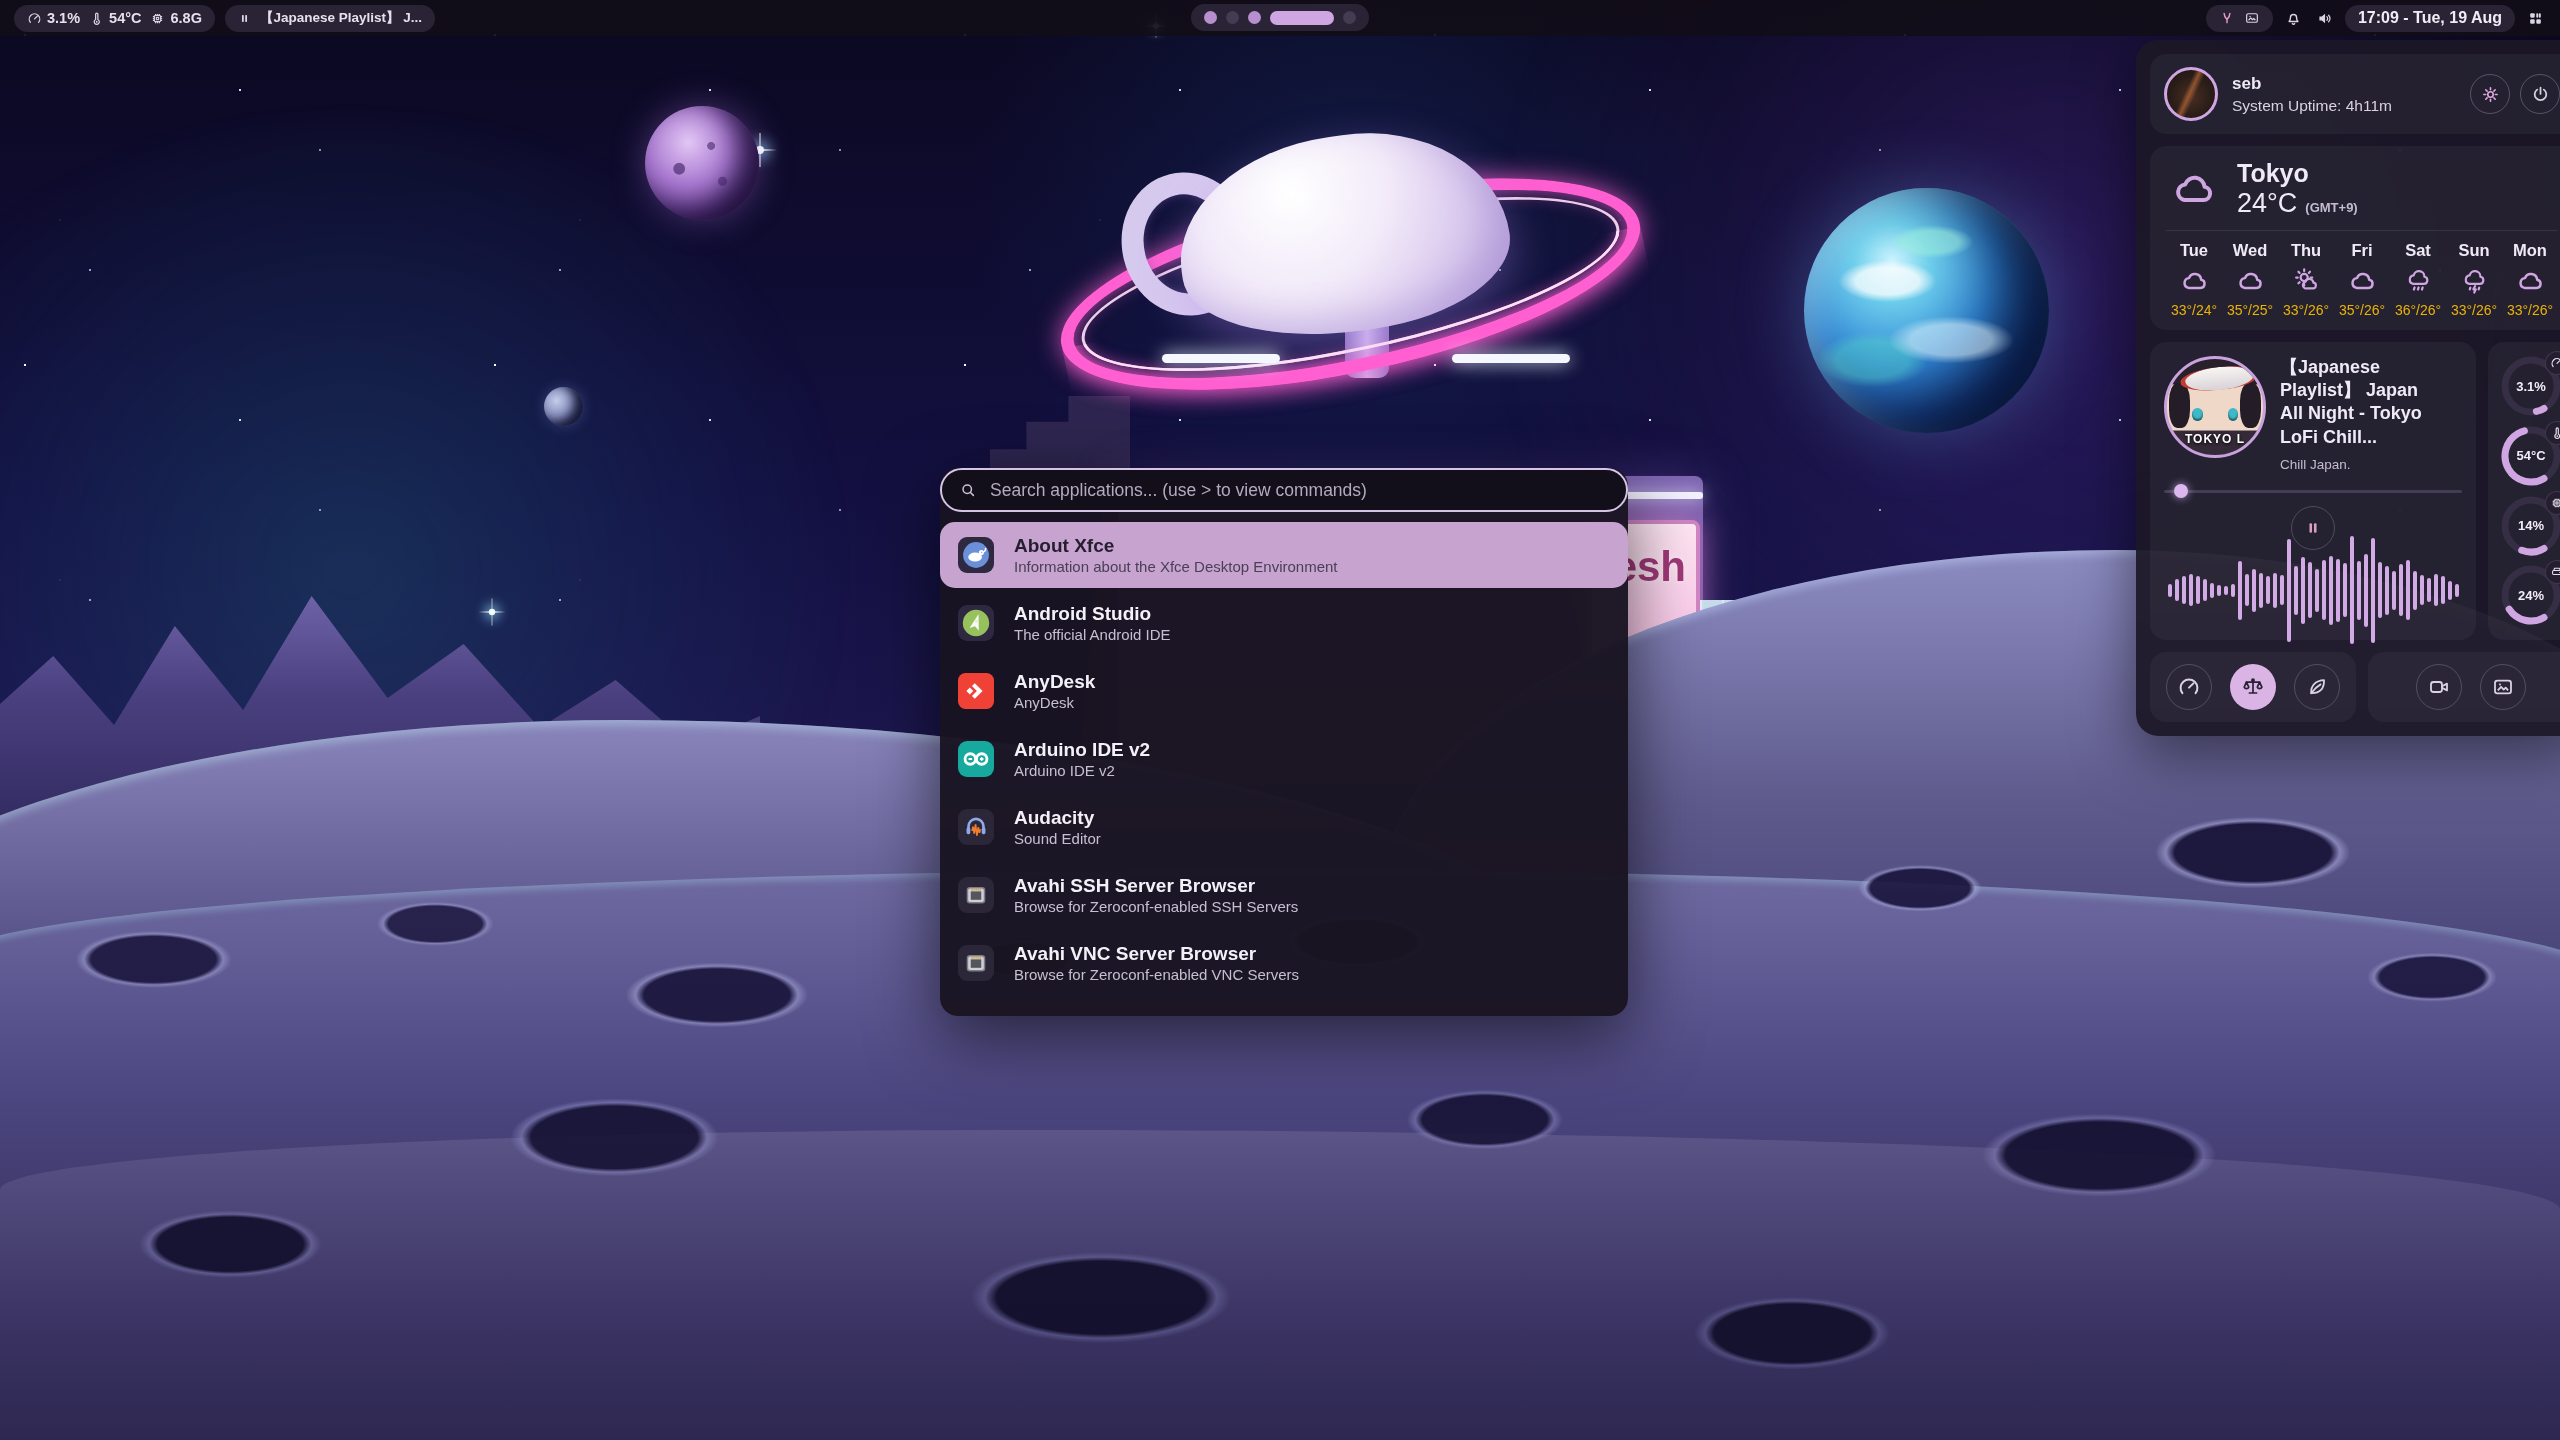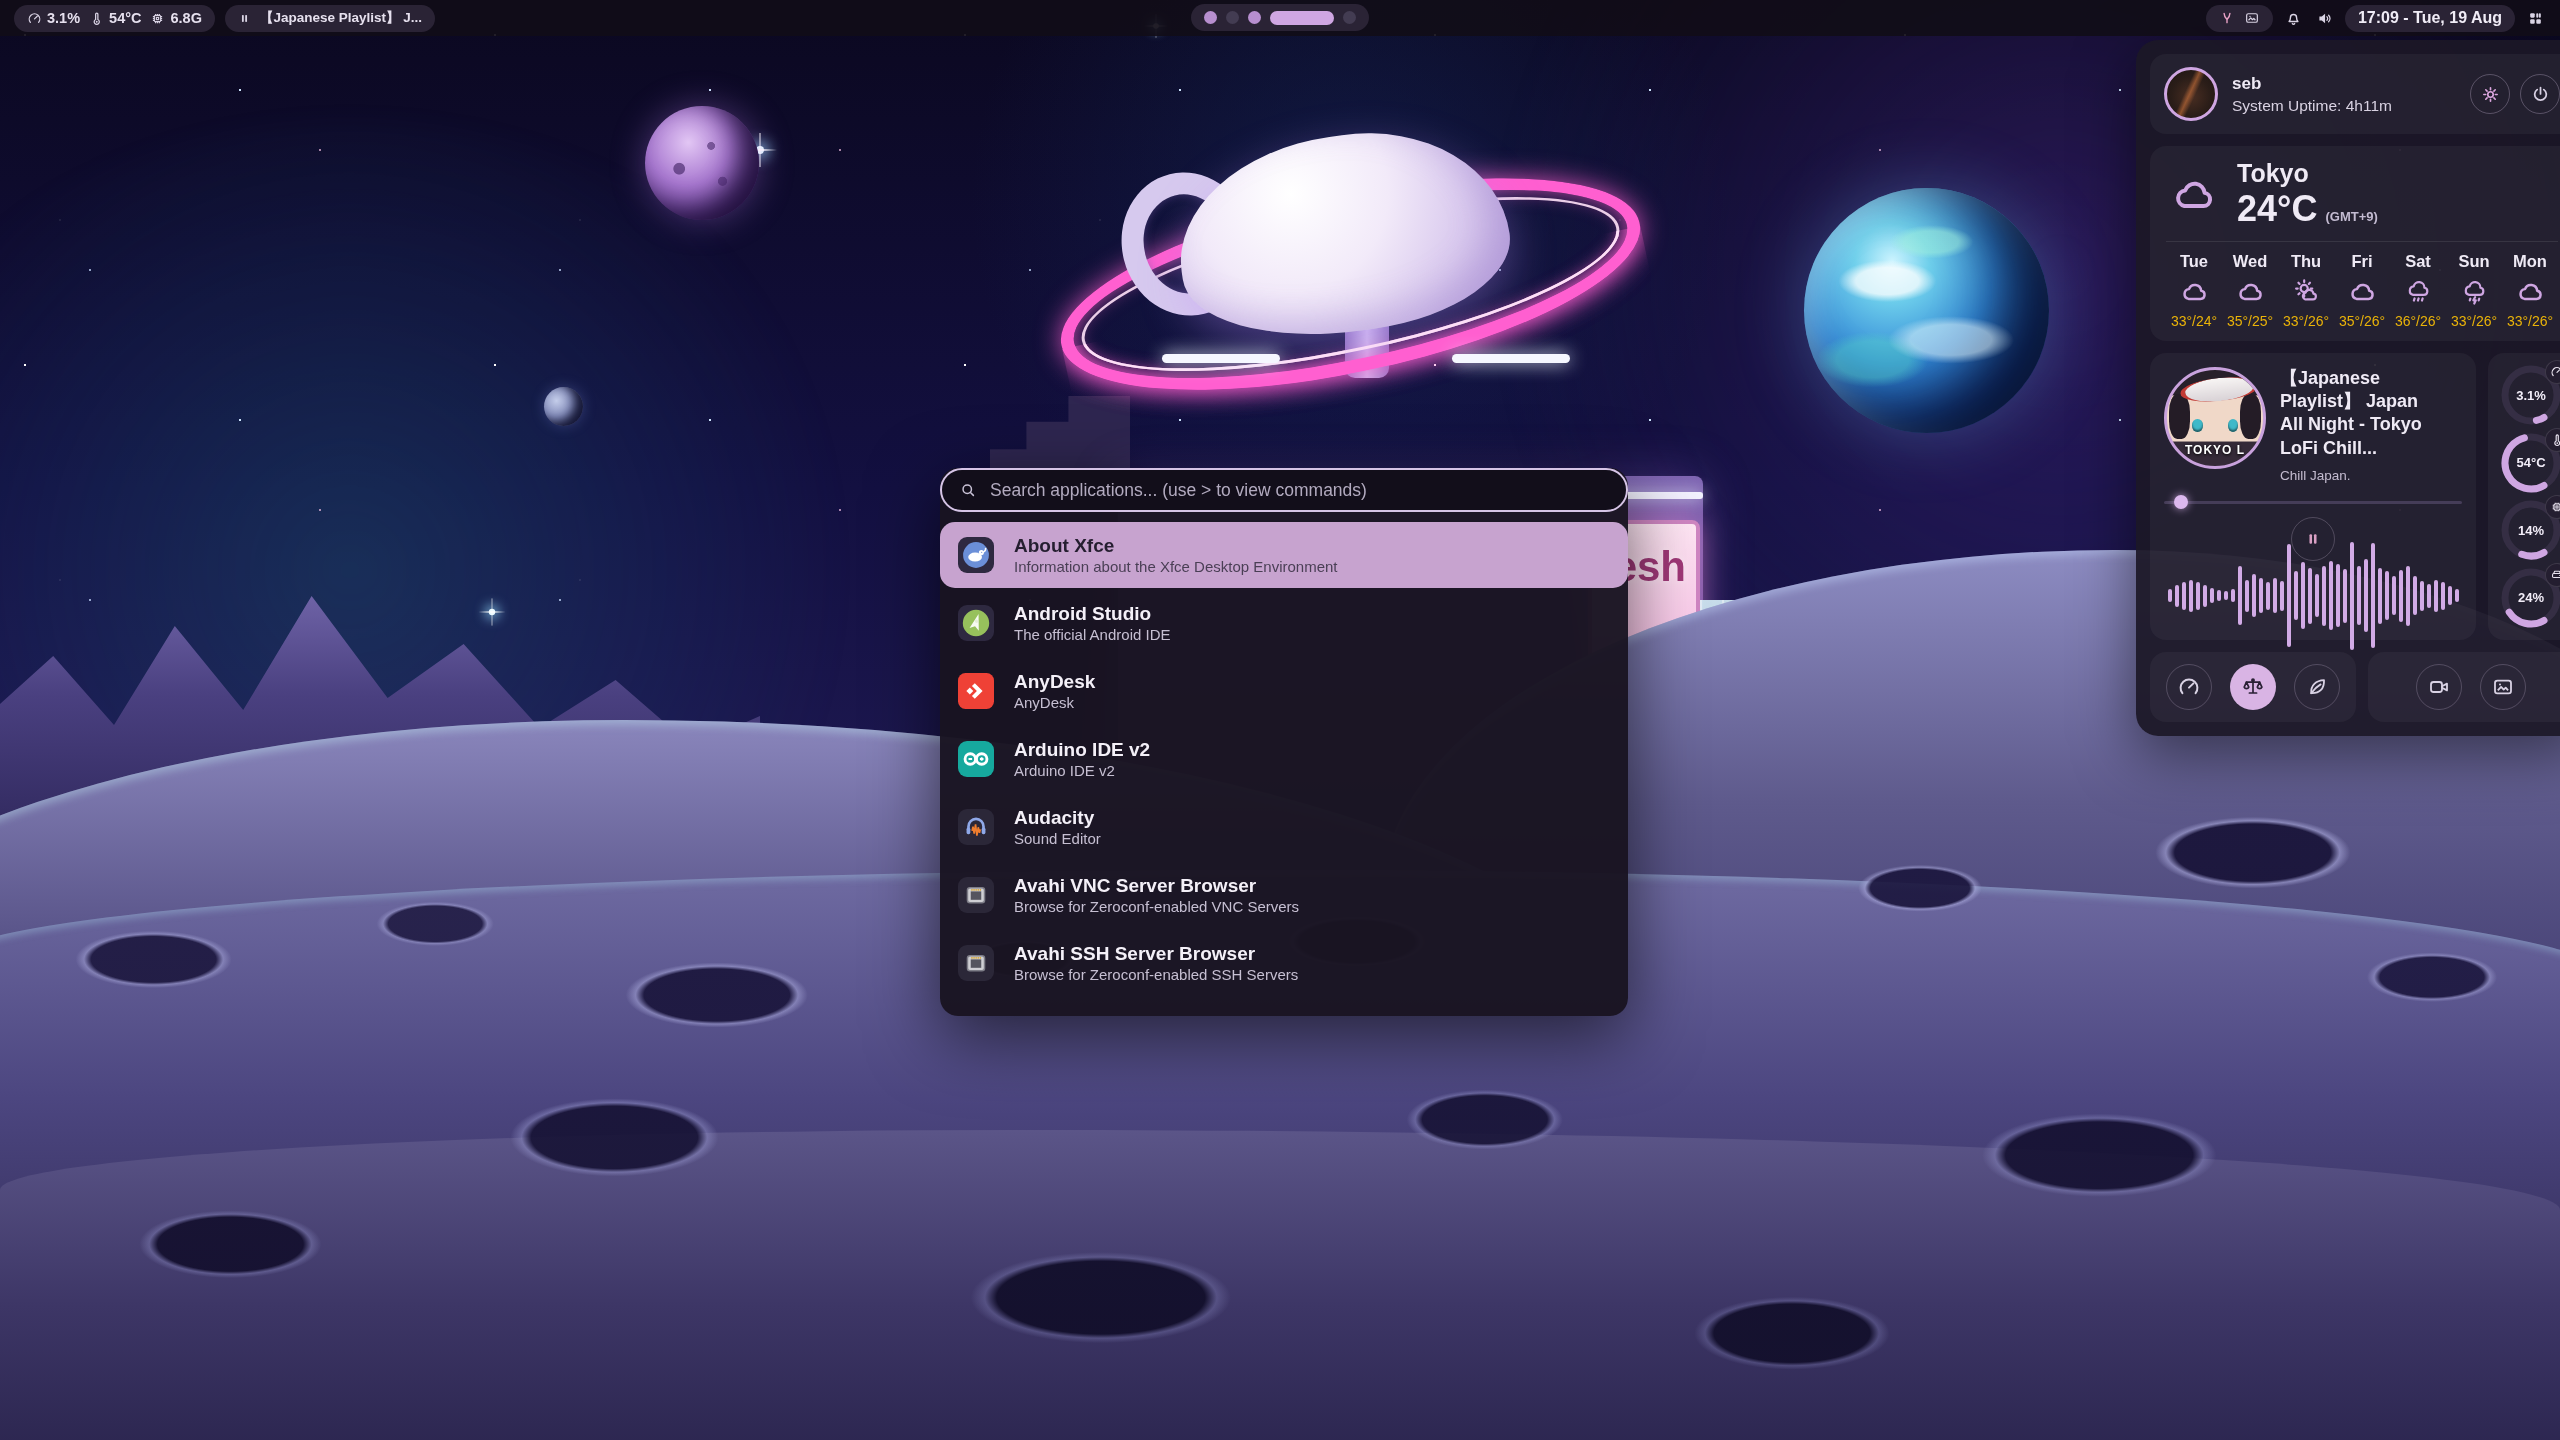--- a/index.html
+++ b/index.html
@@ -192,21 +192,21 @@
   .cbtn{width:40px;height:40px;border-radius:50%;border:1.5px solid rgba(230,212,246,.28);background:none;
     color:#d6cfe2;display:flex;align-items:center;justify-content:center;cursor:pointer;flex:none;}
   .cbtn svg{width:21px;height:21px;}
   .cbtn.accent{color:#dba6de;}
   #weather-card{flex:none;padding:14px 16px 12px;box-sizing:border-box;}
   #weather-head{display:flex;align-items:center;gap:15px;}
   .wicon{color:#cfa6e2;}
   #weather-head .wicon{width:56px;height:48px;flex:none;}
   .city{font-size:25px;font-weight:bold;line-height:1.1;}
   .temp-row{display:flex;align-items:baseline;gap:8px;}
-  .temp{font-size:36px;font-weight:bold;}
+  .temp{font-size:27px;font-weight:normal;}
   .tz{font-size:13px;font-weight:bold;color:#c3bbd1;}
   #weather-divider{height:1px;background:rgba(255,255,255,.09);margin:11px 0 10px;}
   #forecast{display:flex;}
   .fday{flex:1;display:flex;flex-direction:column;align-items:center;gap:6px;}
   .fday .dname{font-size:16.5px;font-weight:bold;}
   .fday .wicon{width:33px;height:30px;}
   .fday .temps{font-size:14px;color:#eab308;}
   #middle-row{display:flex;gap:12px;flex:1;min-height:0;}
   #player-card{flex:1;padding:14px;box-sizing:border-box;display:flex;flex-direction:column;min-width:0;}
   #player-top{display:flex;gap:14px;}
@@ -483,36 +483,36 @@
       <div class="app-row">
         <span class="tile">
           <svg viewBox="0 0 24 24">
             <rect x="0" y="0" width="24" height="24" rx="6" fill="#2b2738"></rect>
             <rect x="6.3" y="7.2" width="11.4" height="10" rx="1.7" fill="#cfcfd4" stroke="#7e7e88" stroke-width="1"></rect>
             <rect x="8.5" y="9.6" width="7" height="5.6" fill="#55555f"></rect>
             <path d="M9.3 8v1.1M10.7 8v1.1M12.1 8v1.1M13.5 8v1.1M14.9 8v1.1" stroke="#d8a93a" stroke-width=".9"></path>
           </svg>
         </span>
         <span>
-          <div class="app-name">Avahi VNC Server Browser</div>
-          <div class="app-desc">Browse for Zeroconf-enabled VNC Servers</div>
+          <div class="app-name">Avahi SSH Server Browser</div>
+          <div class="app-desc">Browse for Zeroconf-enabled SSH Servers</div>
         </span>
       </div>
       <div class="app-row">
         <span class="tile">
           <svg viewBox="0 0 24 24">
             <rect x="0" y="0" width="24" height="24" rx="6" fill="#2b2738"></rect>
             <rect x="6.3" y="7.2" width="11.4" height="10" rx="1.7" fill="#cfcfd4" stroke="#7e7e88" stroke-width="1"></rect>
             <rect x="8.5" y="9.6" width="7" height="5.6" fill="#55555f"></rect>
             <path d="M9.3 8v1.1M10.7 8v1.1M12.1 8v1.1M13.5 8v1.1M14.9 8v1.1" stroke="#d8a93a" stroke-width=".9"></path>
           </svg>
         </span>
         <span>
-          <div class="app-name">Avahi SSH Server Browser</div>
-          <div class="app-desc">Browse for Zeroconf-enabled SSH Servers</div>
+          <div class="app-name">Avahi VNC Server Browser</div>
+          <div class="app-desc">Browse for Zeroconf-enabled VNC Servers</div>
         </span>
       </div>
     </div>
 </div>
 
 <div id="panel">
 
   <div class="card" id="user-card">
     <div id="avatar"></div>
     <div>

